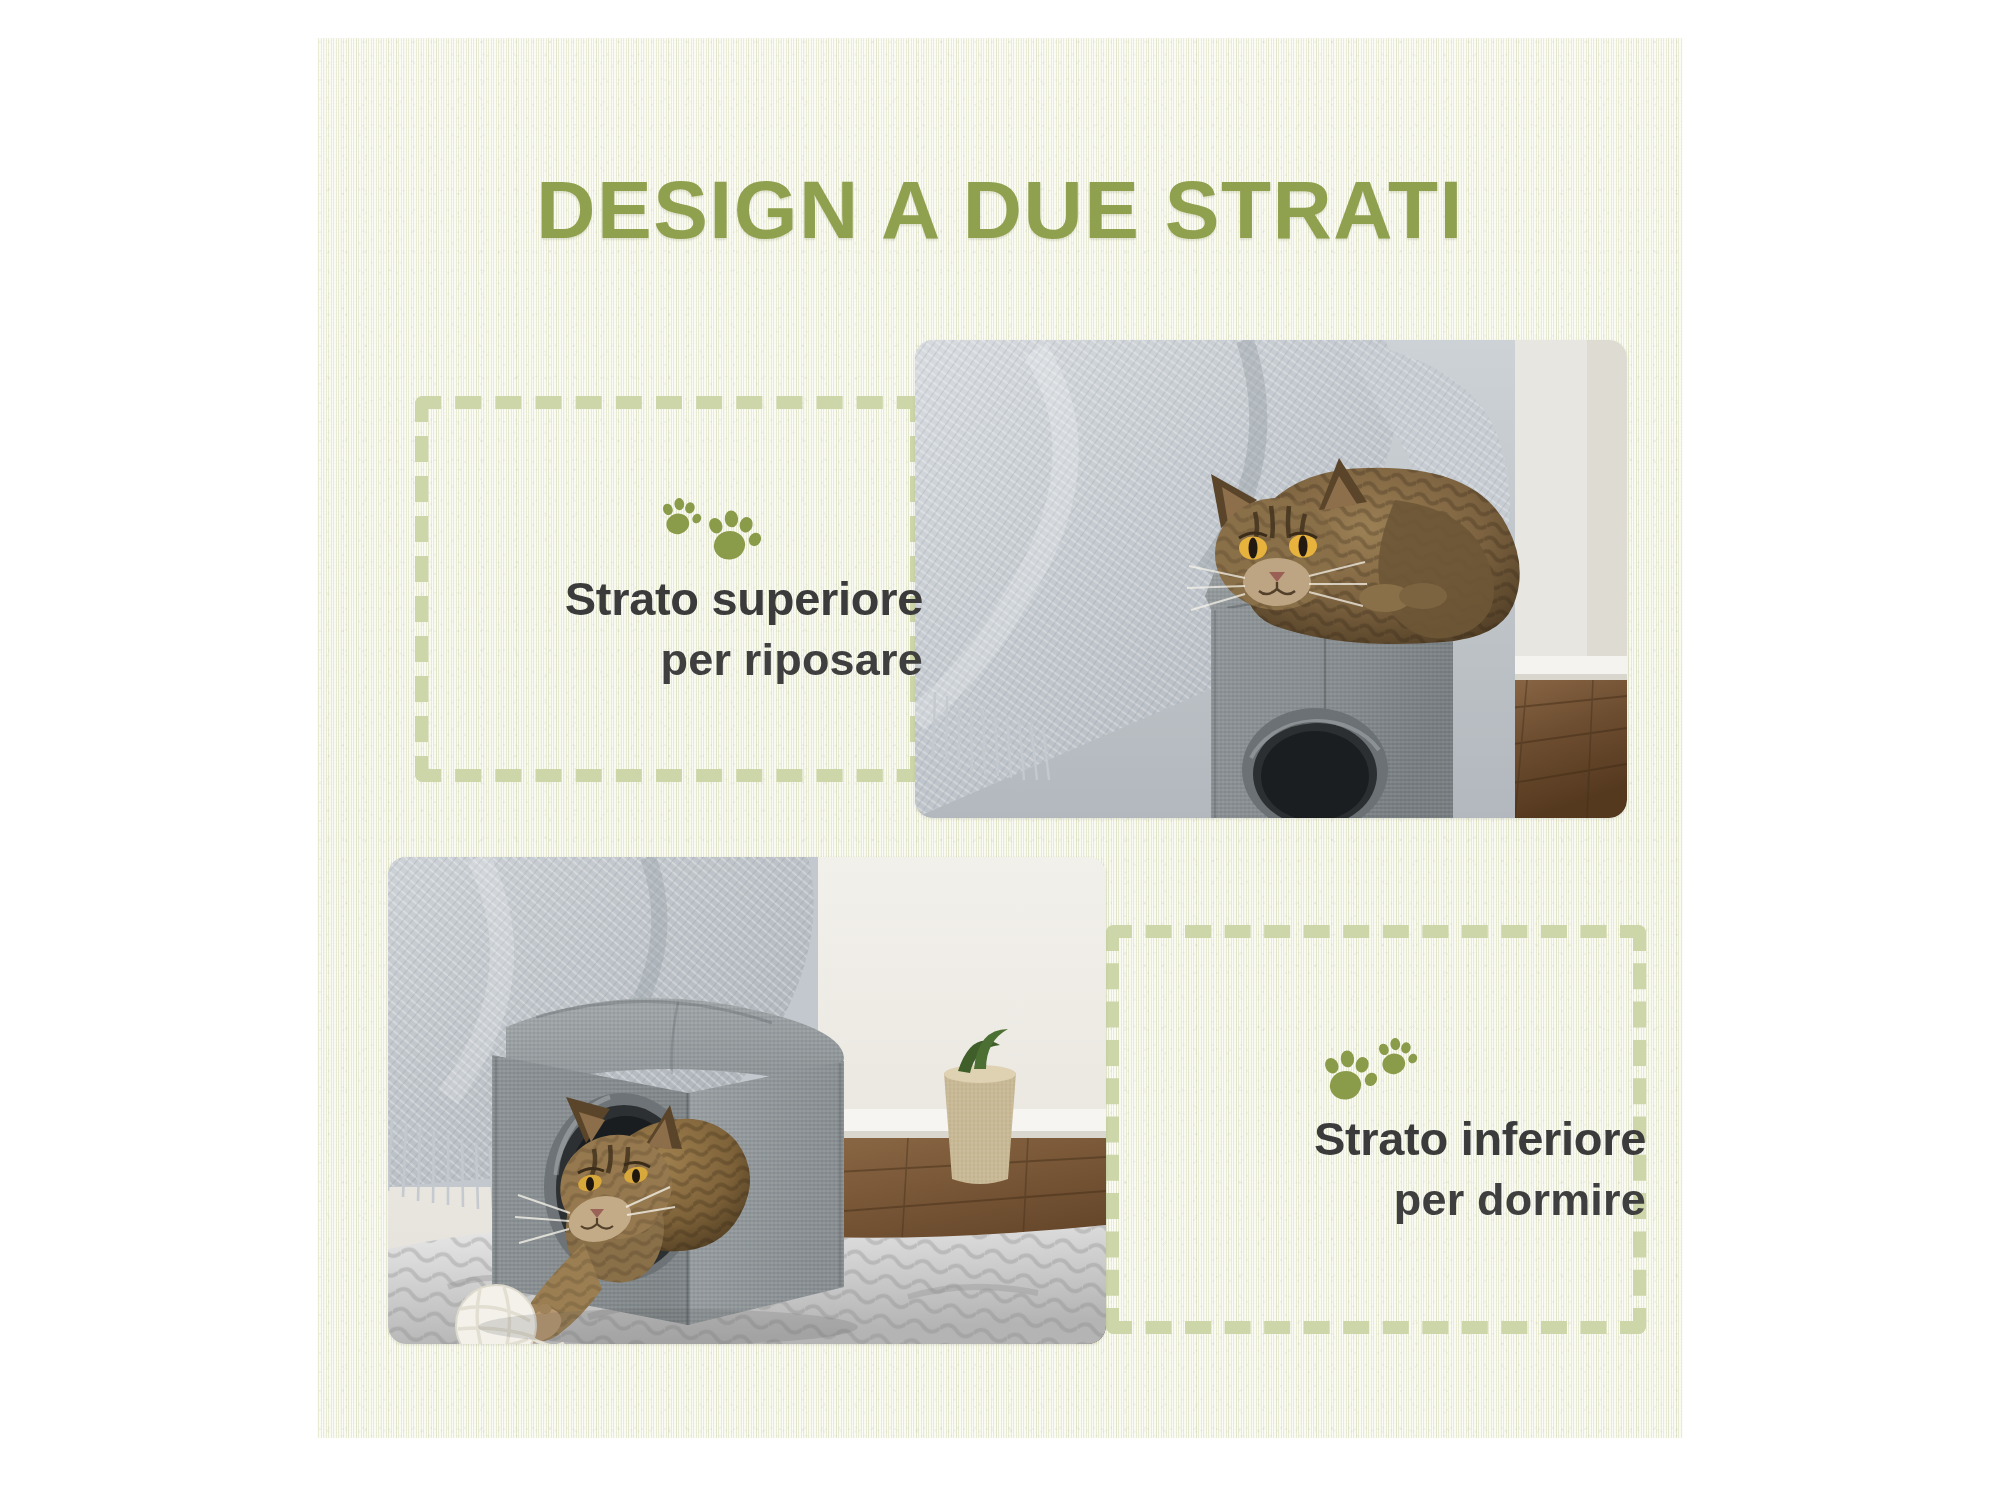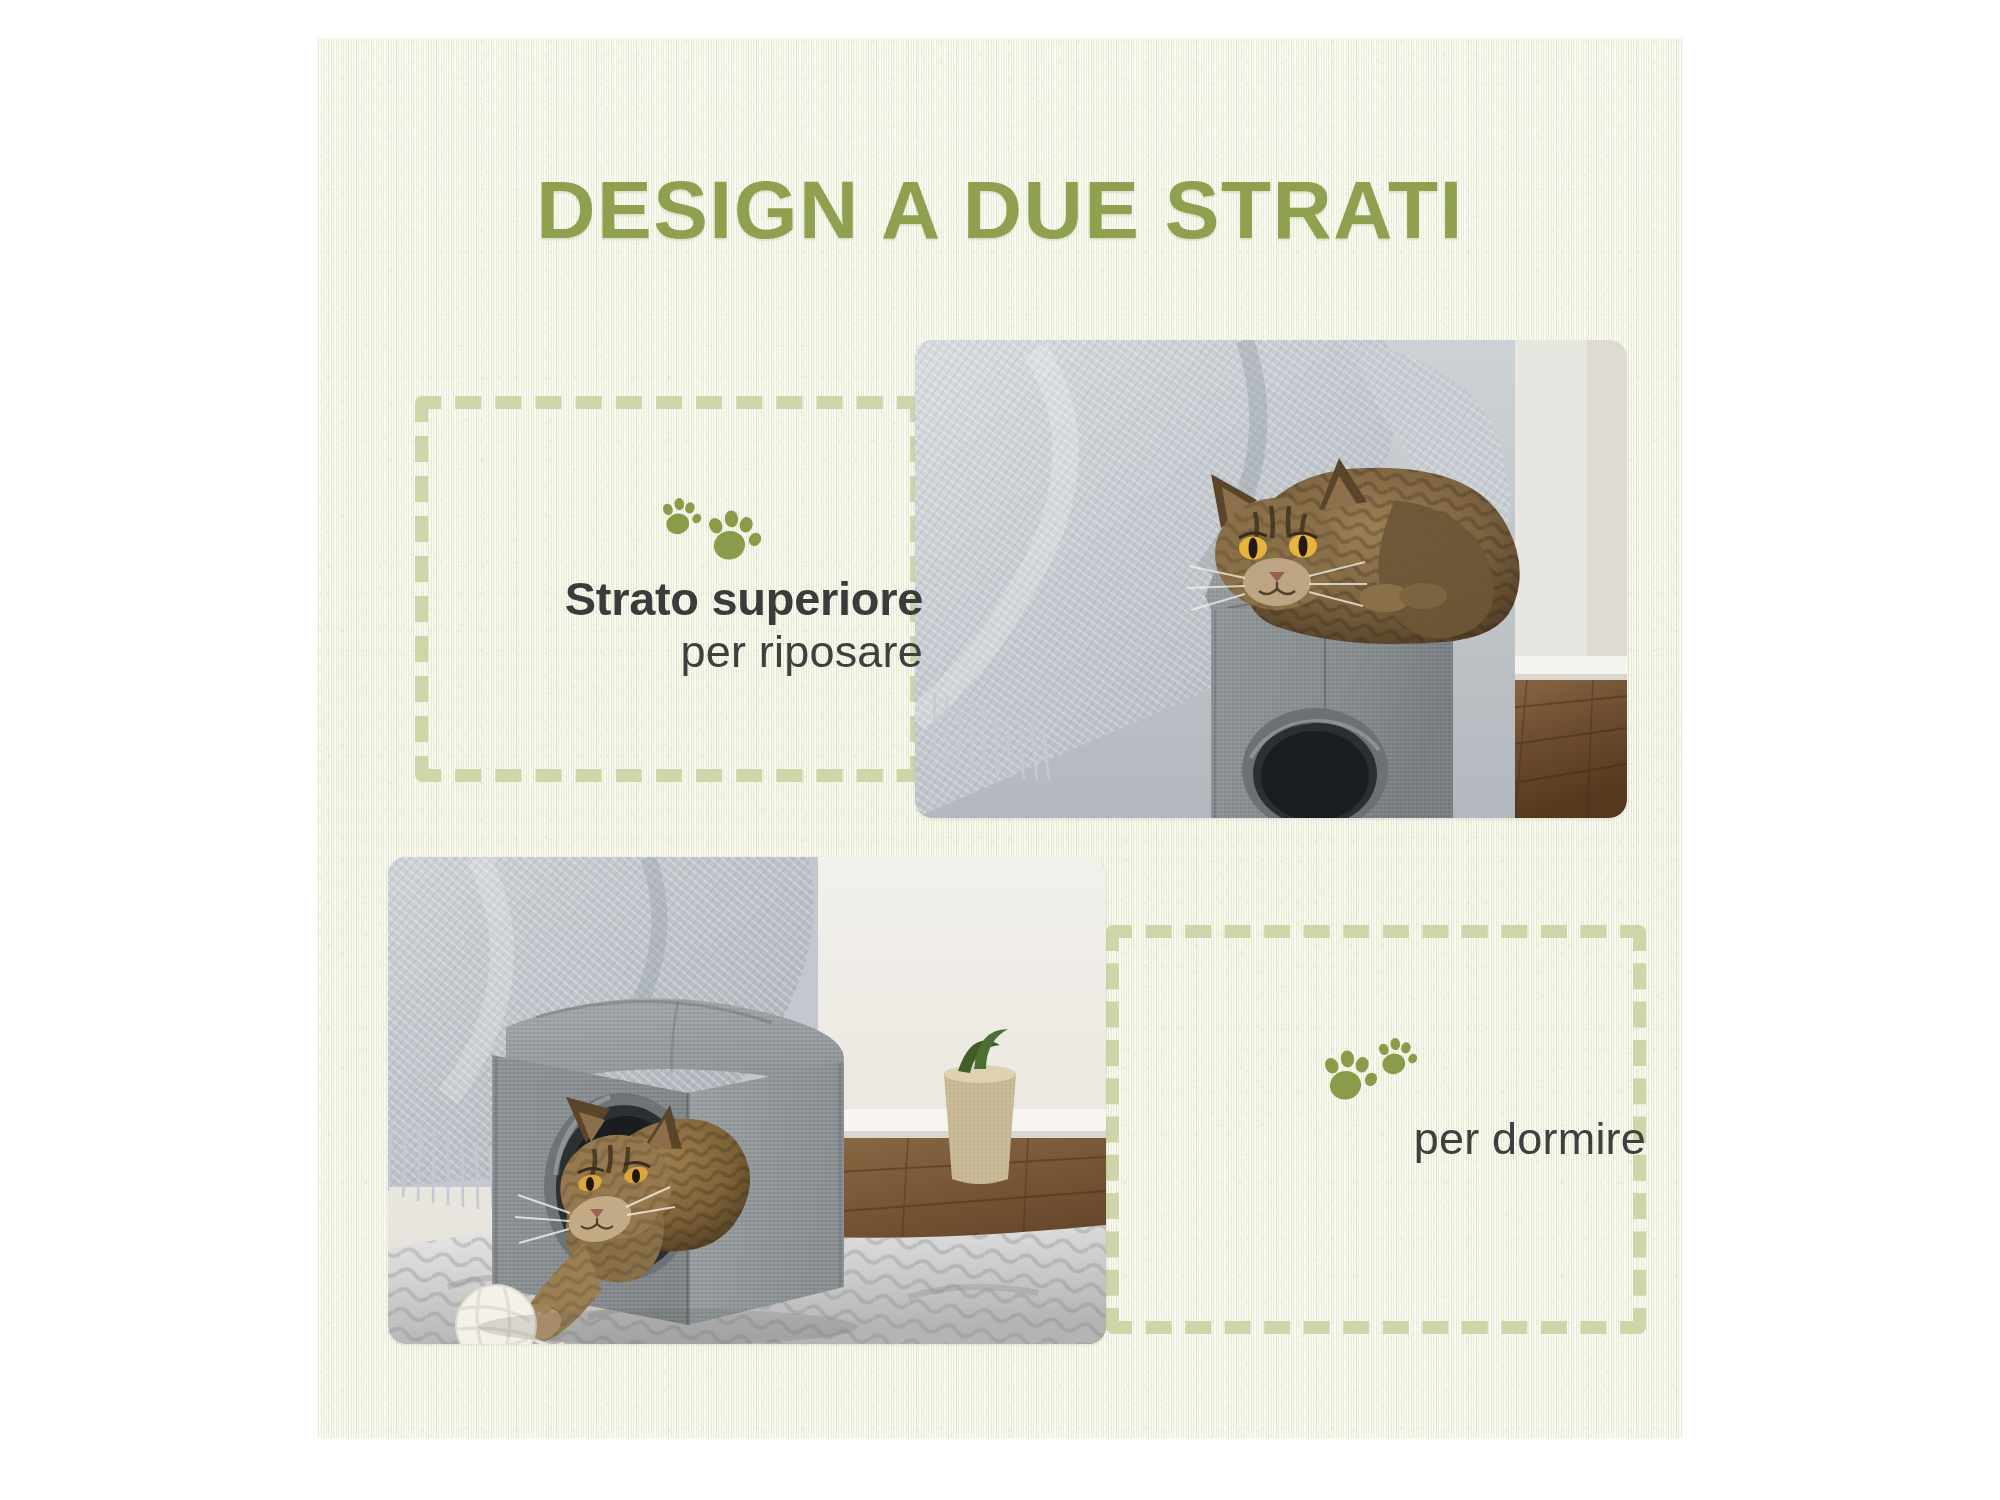--- a/index.html
+++ b/index.html
@@ -156,26 +156,26 @@
   .callout .line-bold {
     font-size: 47px;
     font-weight: 700;
     color: #3b3b3b;
     line-height: 1.08;
     letter-spacing: -0.3px;
     white-space: nowrap;
   }
   .callout .line-light {
     font-size: 45px;
-    font-weight: 400;
+    font-weight: 700;
     color: #3f3f3f;
     line-height: 1.12;
     letter-spacing: 0.2px;
     white-space: nowrap;
-    margin-top: 2px;
+    margin-top: 10px;
   }
 
   #callout-top {
     left: 98px;
     top: 460px;
     width: 508px;
   }
   #callout-top .paws { padding-left: 86px; }
 
   #callout-bottom {
@@ -622,17 +622,18 @@
             <g transform="translate(58,0) scale(0.76)">
               <ellipse cx="26" cy="34" rx="15" ry="13.5" transform="rotate(-12 26 34)"></ellipse>
               <ellipse cx="13" cy="15" rx="6.2" ry="7.6" transform="rotate(-22 13 15)"></ellipse>
               <ellipse cx="28" cy="8" rx="6.4" ry="8" transform="rotate(-6 28 8)"></ellipse>
               <ellipse cx="42" cy="13" rx="6.2" ry="7.4" transform="rotate(14 42 13)"></ellipse>
               <ellipse cx="51" cy="27" rx="5.6" ry="6.6" transform="rotate(30 51 27)"></ellipse>
             </g>
           </g>
         </svg>
       </div>
+      <div class="line-bold">Strato inferiore</div>
       <div class="line-light">per dormire</div>
     </div>
 
   </div>
 </div>
 
 </body></html>

